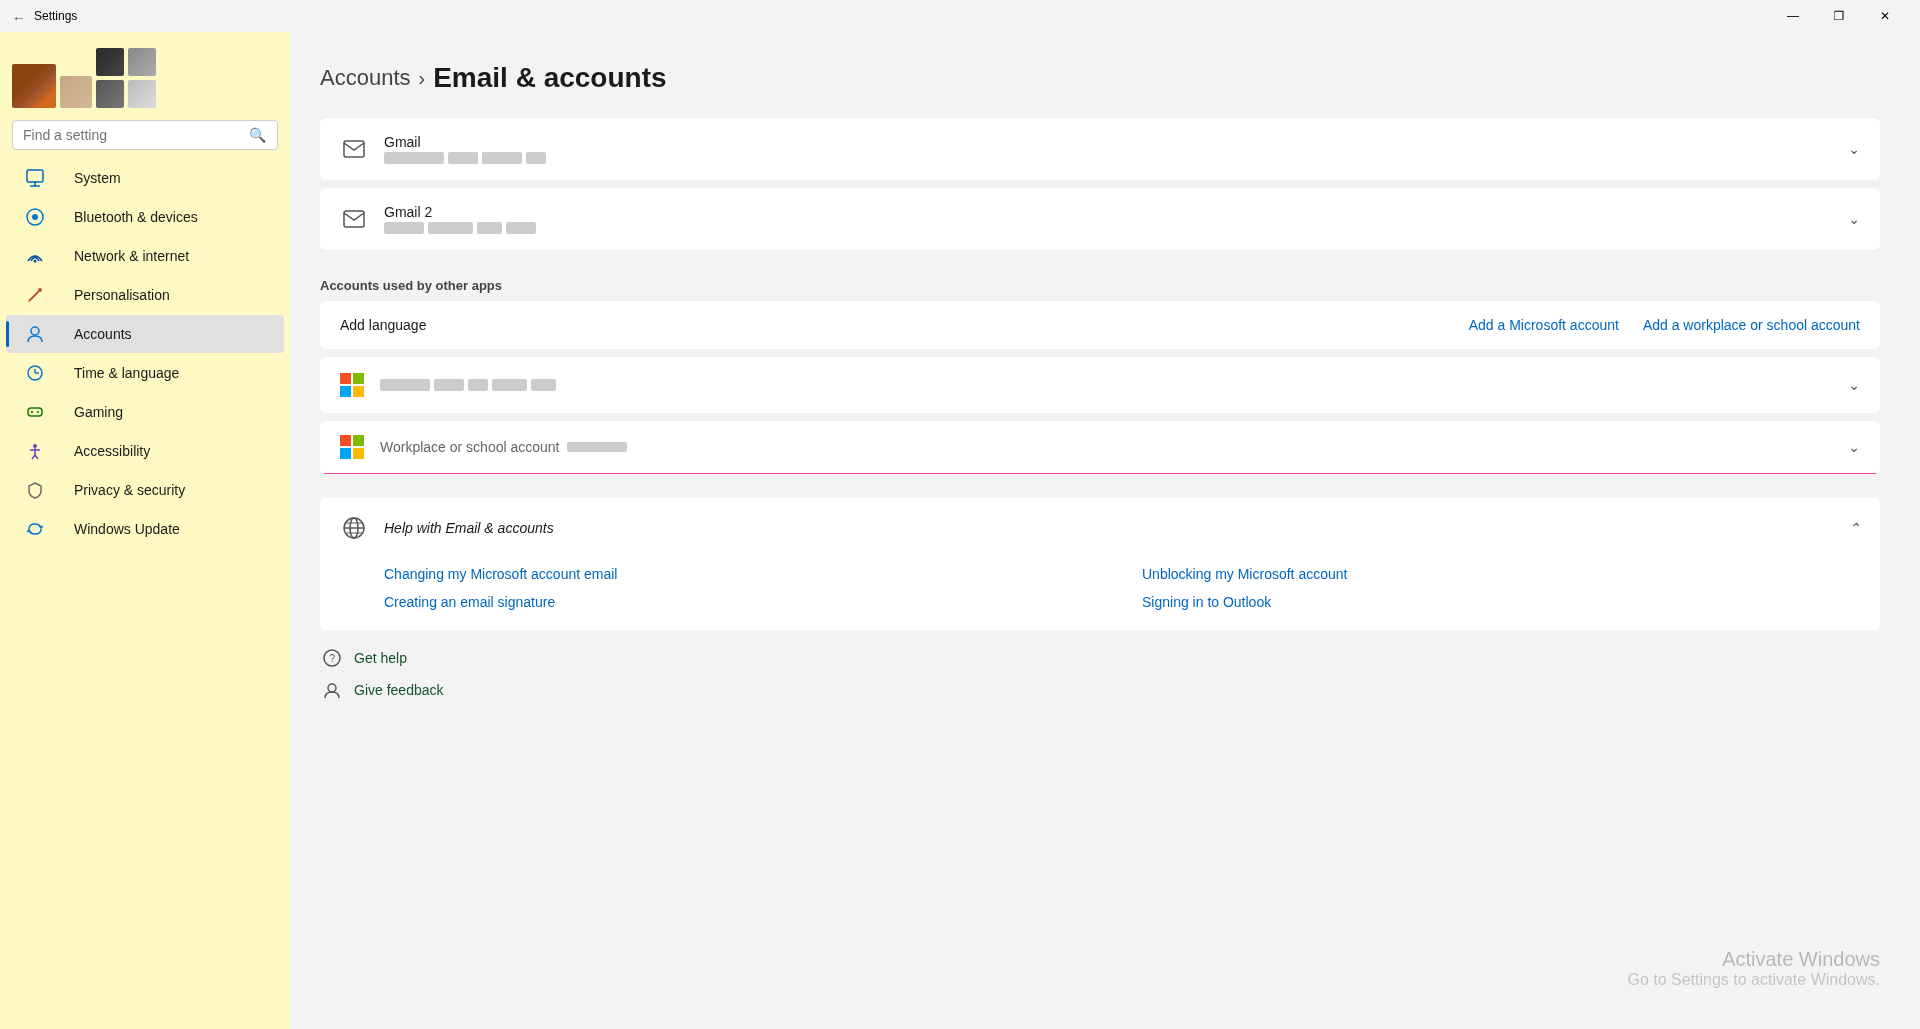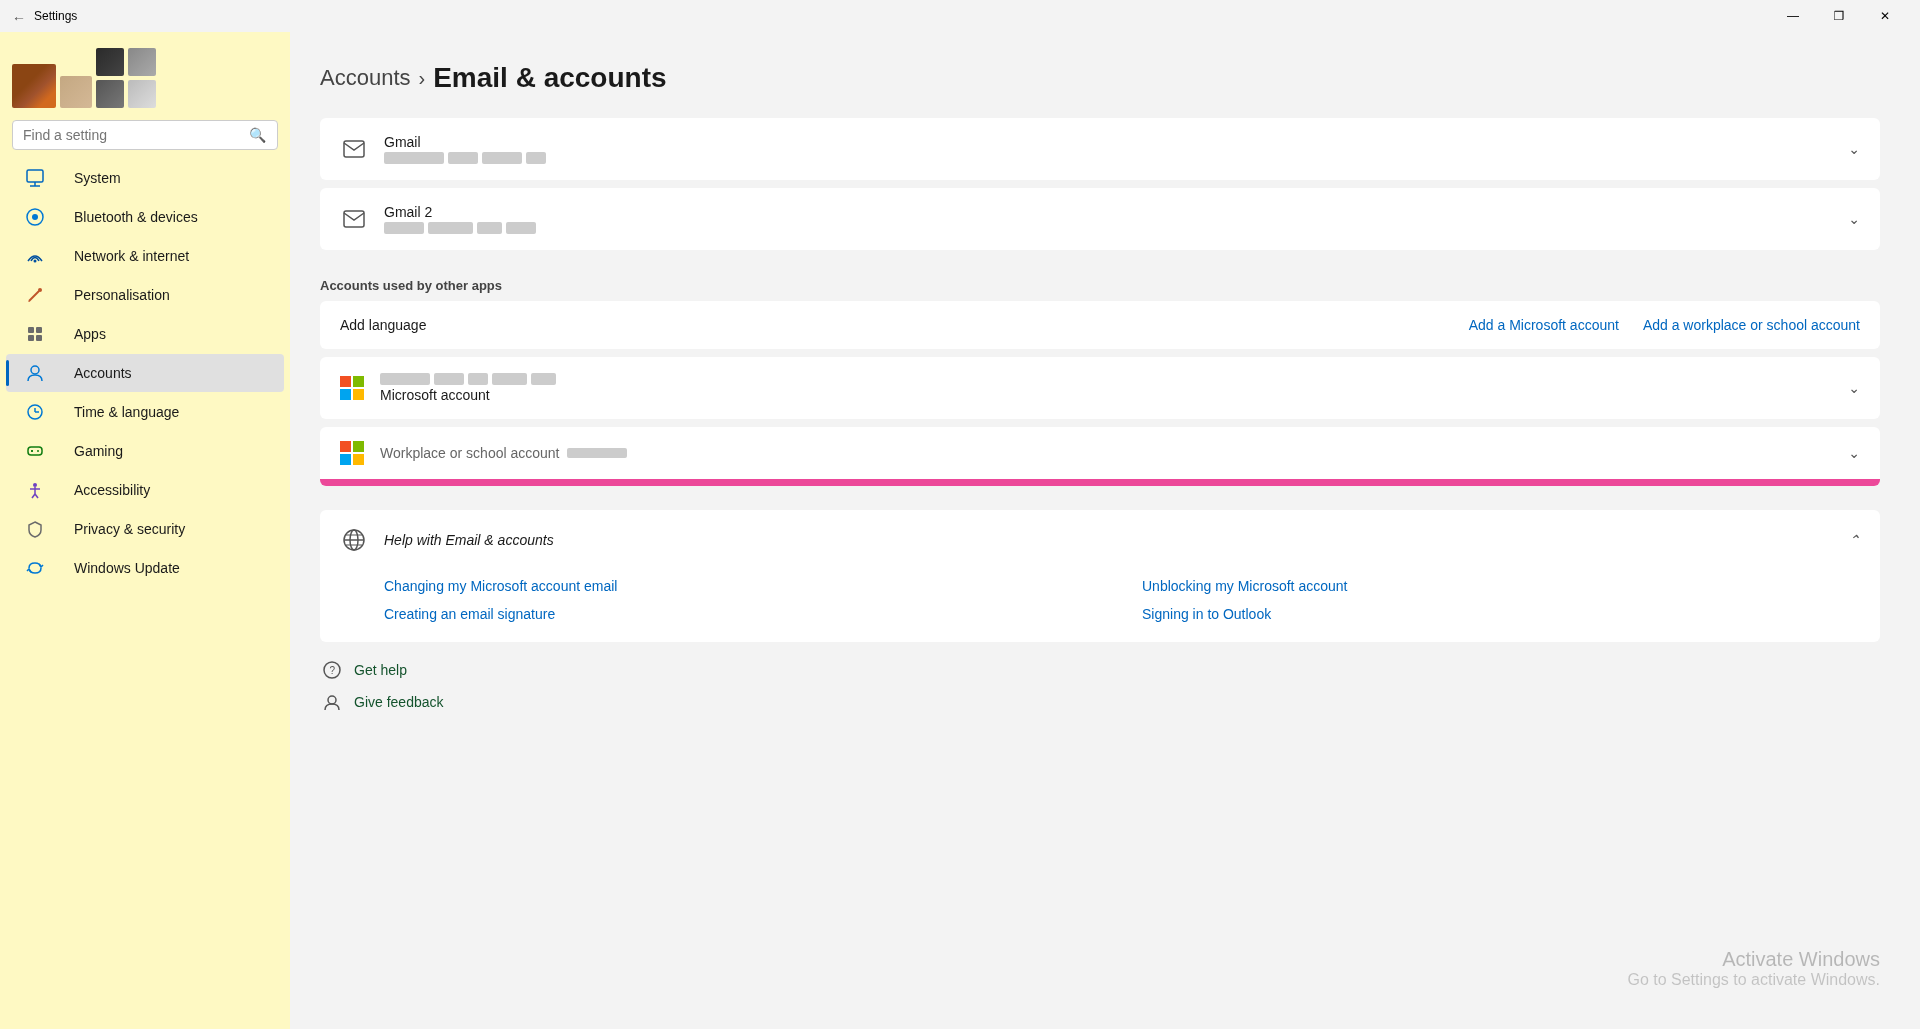--- a/index.html
+++ b/index.html
@@ -395,21 +395,21 @@
       font-size: 16px;
       color: rgba(0,0,0,0.2);
     }
 
     .workspace-account-row {
       display: flex;
       align-items: center;
       padding: 14px 20px;
       gap: 16px;
       cursor: pointer;
-      border-bottom: 7px solid #ec4899;
+      border-bottom: 1px solid #ec4899;
     }
     .workspace-name {
       font-size: 14px;
       color: #666;
     }
     .workspace-blur {
       display: inline-block;
       width: 60px;
       height: 10px;
       background: #ccc;
@@ -493,31 +493,20 @@
       <div class="nav-item">
         <span class="nav-icon">
           <svg width="18" height="18" viewBox="0 0 18 18" fill="none">
             <line x1="3" y1="15" x2="13" y2="5" stroke="#c0552a" stroke-width="2"></line>
             <circle cx="14" cy="4" r="2" fill="#c0552a"></circle>
             <path d="M3 15 L2 16 L4 16 Z" fill="#c0552a"></path>
           </svg>
         </span>
         <span class="nav-label">Personalisation</span>
       </div>
-      <div class="nav-item">
-        <span class="nav-icon">
-          <svg width="18" height="18" viewBox="0 0 18 18" fill="none">
-            <rect x="2" y="2" width="6" height="6" rx="1" fill="#6b6b6b"></rect>
-            <rect x="10" y="2" width="6" height="6" rx="1" fill="#6b6b6b"></rect>
-            <rect x="2" y="10" width="6" height="6" rx="1" fill="#6b6b6b"></rect>
-            <rect x="10" y="10" width="6" height="6" rx="1" fill="#6b6b6b"></rect>
-          </svg>
-        </span>
-        <span class="nav-label">Apps</span>
-      </div>
       <div class="nav-item active">
         <span class="nav-icon">
           <svg width="18" height="18" viewBox="0 0 18 18" fill="none">
             <circle cx="9" cy="6" r="4" stroke="#0078d4" stroke-width="1.5" fill="none"></circle>
             <path d="M2 17 Q2 11 9 11 Q16 11 16 17" stroke="#0078d4" stroke-width="1.5" fill="none"></path>
           </svg>
         </span>
         <span class="nav-label">Accounts</span>
       </div>
       <div class="nav-item">
@@ -644,21 +633,20 @@
           <div class="q4"></div>
         </div>
         <div class="account-info">
           <div class="account-email-blur">
             <div class="blur-block" style="width:50px;"></div>
             <div class="blur-block" style="width:30px;"></div>
             <div class="blur-block" style="width:20px;"></div>
             <div class="blur-block" style="width:35px;"></div>
             <div class="blur-block" style="width:25px;"></div>
           </div>
-          <span class="account-name">Microsoft account</span>
         </div>
         <span class="chevron-down">⌄</span>
       </div>
     </div>
 
     <div class="section-card">
       <div class="workspace-account-row">
         <div class="ms-logo">
           <div class="q1"></div>
           <div class="q2"></div>

